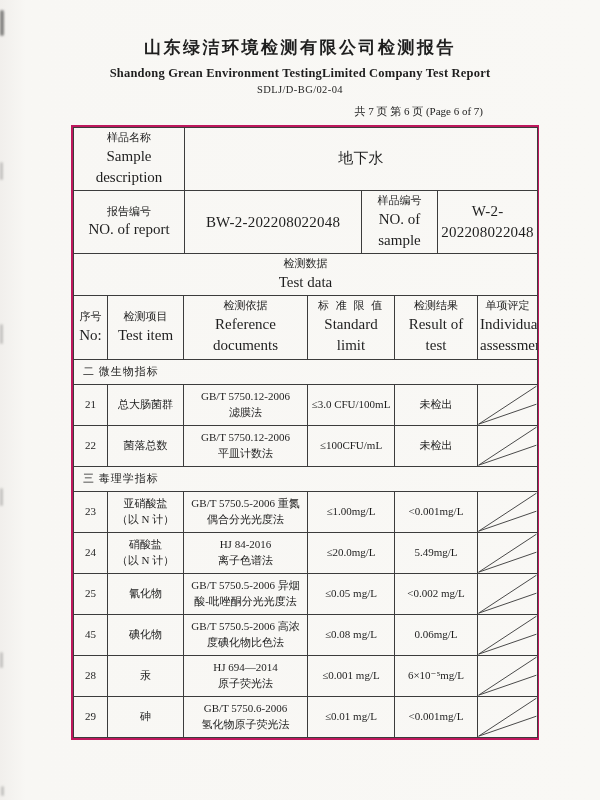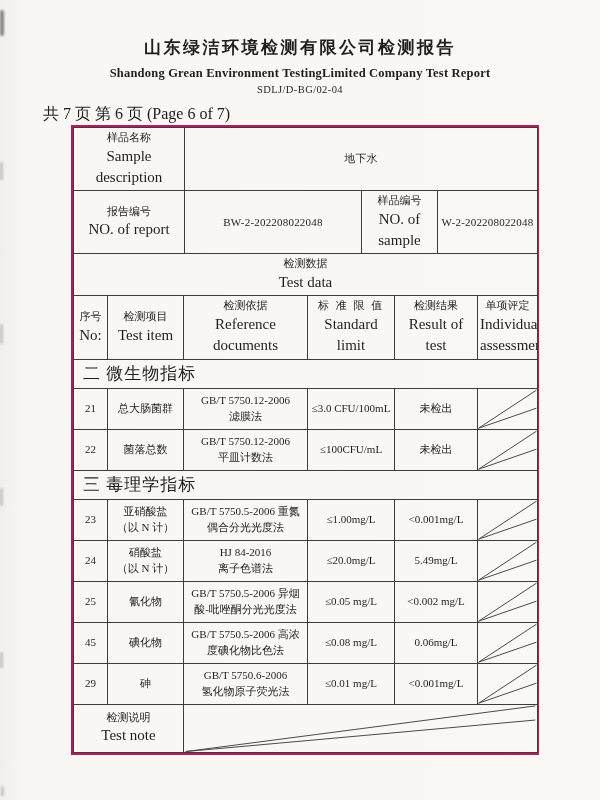--- a/index.html
+++ b/index.html
@@ -19,40 +19,40 @@
   .a2{left:0;top:162px;width:3px;height:18px;}
   .a3{left:0;top:324px;width:3px;height:20px;}
   .a4{left:0;top:488px;width:3px;height:18px;}
   .a5{left:0;top:652px;width:3px;height:16px;}
   .a6{left:1px;top:786px;width:3px;height:10px;}
 
   .header{position:absolute;top:0;left:0;width:600px;text-align:center;}
   .title-cn{margin-top:36px;font-size:17px;font-weight:bold;letter-spacing:2.5px;}
   .title-en{margin-top:7px;font-size:12.5px;font-weight:bold;letter-spacing:.2px;}
   .doc-code{margin-top:3px;font-size:10.5px;letter-spacing:.4px;}
-  .page-info{position:absolute;top:104px;left:0;width:483px;text-align:left;font-size:16px;padding-left:43px;}
+  .page-info{position:absolute;top:104px;left:0;width:483px;text-align:right;font-size:11px;}
 
   .twrap{
     position:absolute;left:71px;top:125px;width:468px;
     border:2px solid #be185d;box-sizing:border-box;
   }
   table{border-collapse:collapse;width:100%;table-layout:fixed;}
   td{
     border:1px solid #3c3c3c;text-align:center;vertical-align:middle;
     padding:2px;font-size:11px;line-height:1.42;overflow:hidden;
   }
   .en{font-size:15px;}
-  .val{font-size:11px;letter-spacing:.2px;}
+  .val{font-size:15px;letter-spacing:.2px;}
   .data-table{margin-top:-1px;}
   tr.ri1{height:42px;} tr.ri2{height:40px;} tr.ri3{height:38px;}
   tr.hdr{height:52px;font-family:Liberation Serif, serif;}
   tr.sec{height:25px;}
   tr.row{height:41px;}
   tr.note{height:48px;}
-  td.section-cell{text-align:left;padding-left:9px;font-size:17px;letter-spacing:1px;}
+  td.section-cell{text-align:left;padding-left:9px;font-size:11px;letter-spacing:1px;}
   td.limit-hdr .cn{letter-spacing:2px;}
   .slash-cell{padding:0;position:relative;}
   .slash-cell svg{position:absolute;inset:0;width:100%;height:100%;display:block;}
   .slash-cell line{stroke:#4a4a4a;stroke-width:1;vector-effect:non-scaling-stroke;}
 </style>
 </head>
 <body>
 
 <div class="paper"></div>
 <div class="artifact a1"></div>
@@ -254,44 +254,50 @@
           <td>≤0.08 mg/L</td>
           <td>0.06mg/L</td>
           <td class="slash-cell">
             <svg viewBox="0 0 100 100" preserveAspectRatio="none">
               <line x1="1" y1="98" x2="99" y2="3"></line>
               <line x1="1" y1="98" x2="99" y2="48"></line>
             </svg>
           </td>
         </tr>
         <tr class="row">
+          <td>28</td>
+          <td>
+            <div>汞</div>
+          </td>
+          <td>
+            <div>HJ 694—2014</div>
+            <div>原子荧光法</div>
+          </td>
+          <td>≤0.001 mg/L</td>
+          <td>6×10⁻⁵mg/L</td>
+          <td class="slash-cell">
+            <svg viewBox="0 0 100 100" preserveAspectRatio="none">
+              <line x1="1" y1="98" x2="99" y2="3"></line>
+              <line x1="1" y1="98" x2="99" y2="48"></line>
+            </svg>
+          </td>
+        </tr>
+        <tr class="row">
           <td>29</td>
           <td>
             <div>砷</div>
           </td>
           <td>
             <div>GB/T 5750.6-2006</div>
             <div>氢化物原子荧光法</div>
           </td>
           <td>≤0.01 mg/L</td>
           <td>&lt;0.001mg/L</td>
           <td class="slash-cell">
             <svg viewBox="0 0 100 100" preserveAspectRatio="none">
               <line x1="1" y1="98" x2="99" y2="3"></line>
               <line x1="1" y1="98" x2="99" y2="48"></line>
             </svg>
           </td>
         </tr>
-        <tr class="note">
-        <td colspan="2">
-          <div class="cn">检测说明</div>
-          <div class="en">Test note</div>
-        </td>
-        <td colspan="4" class="slash-cell">
-          <svg viewBox="0 0 100 100" preserveAspectRatio="none">
-            <line x1="0.5" y1="99" x2="99.5" y2="2"></line>
-            <line x1="0.5" y1="99" x2="99.5" y2="32"></line>
-          </svg>
-        </td>
-      </tr>
     </tbody>
   </table>
 </div>
 
 </body></html>

